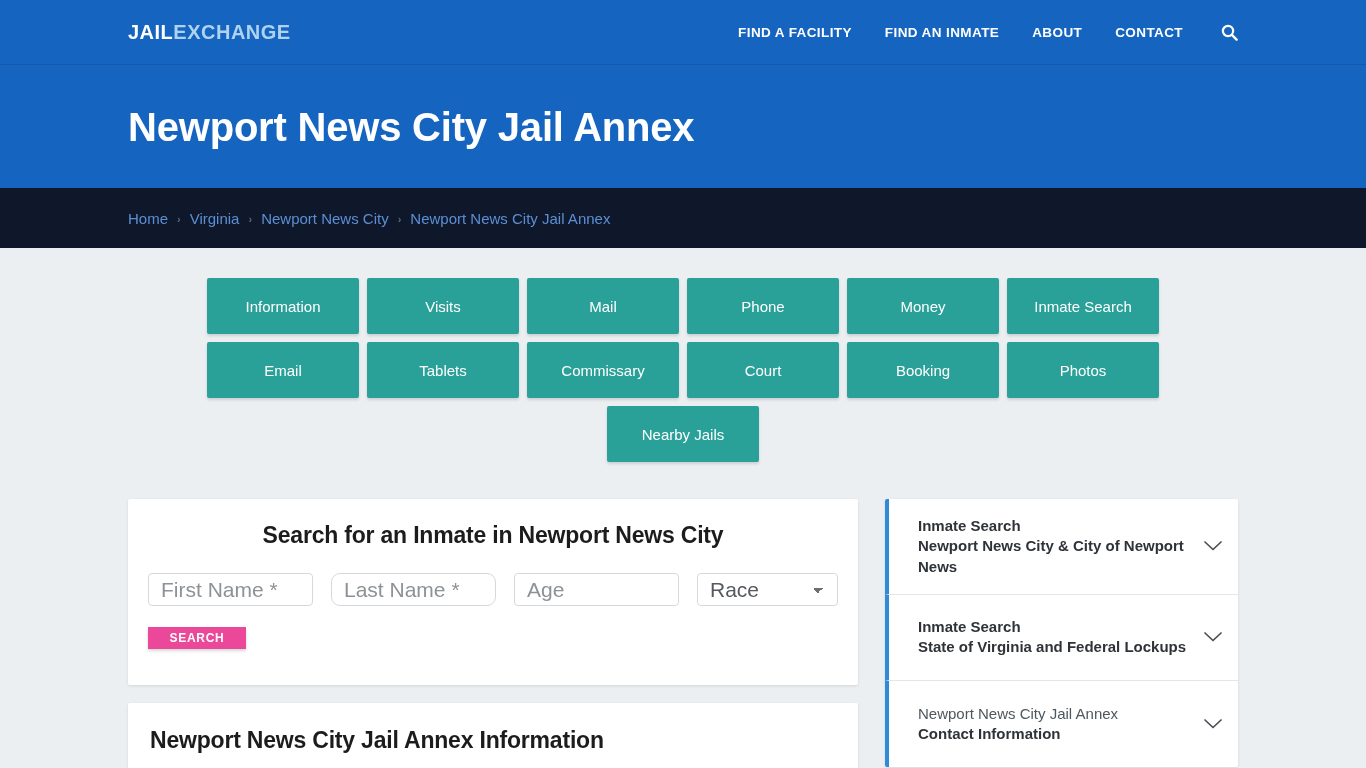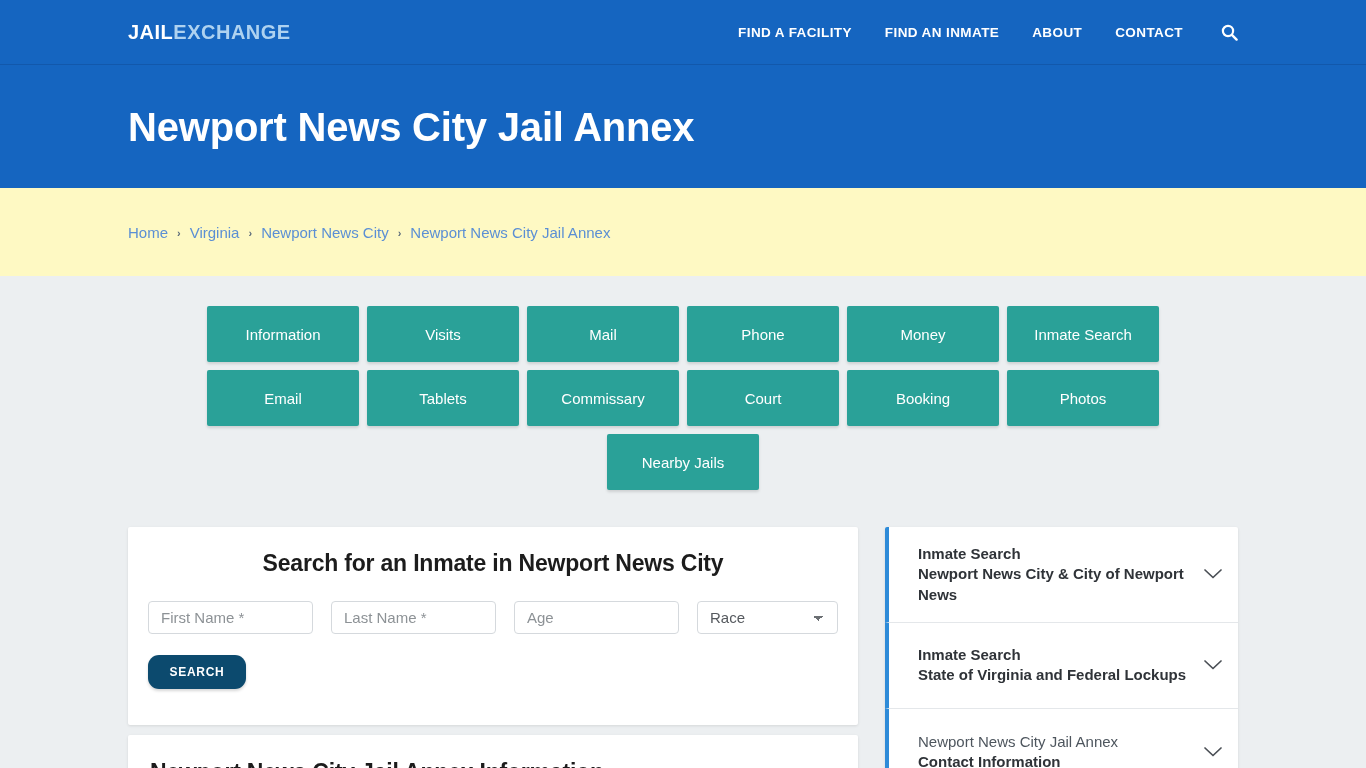--- a/index.html
+++ b/index.html
@@ -67,22 +67,22 @@
     margin: 0;
     color: #ffffff;
     font-size: 40px;
     font-weight: bold;
     letter-spacing: -0.2px;
     line-height: 1.1;
   }
 
   
   .breadcrumb-band {
-    height: 88px;
-    background: #fef9c3;
+    height: 60px;
+    background: #0f172a;
     display: flex;
     align-items: center;
     padding: 0 128px;
   }
   .breadcrumb {
     display: flex;
     align-items: center;
     gap: 9px;
     font-size: 15px;
   }
@@ -149,70 +149,70 @@
 
   .card {
     background: #ffffff;
     border-radius: 2px;
     box-shadow: 0 1px 3px rgba(0,0,0,0.10);
   }
 
   
   .search-card {
     padding: 23px 20px 36px 20px;
-    margin-bottom: 10px;
+    margin-bottom: 18px;
   }
   .search-card h2 {
     margin: 0 0 24px 0;
     text-align: center;
     font-size: 23px;
     font-weight: bold;
     color: #1c1c1c;
     letter-spacing: -0.2px;
   }
   .form-row {
     display: flex;
     gap: 18px;
     margin-bottom: 21px;
   }
   .field {
     height: 33px;
     border: 1px solid #d5d9dd;
     border-radius: 4px;
     background: #ffffff;
-    font-size: 15px;
+    font-size: 21px;
     font-family: "Liberation Sans", sans-serif;
     color: #55595e;
     padding: 0 12px;
     outline: none;
   }
   .field::placeholder { color: #8d9296; }
   .field-first { width: 165px; }
-  .field-last  { width: 165px; }
+  .field-last  { width: 165px; border-radius: 9px; }
   .field-age   { width: 165px; }
   .field-race  {
     width: 161px;
     -webkit-appearance: none;
     appearance: none;
     background-image:
       linear-gradient(45deg, transparent 50%, #6b6f73 50%),
       linear-gradient(135deg, #6b6f73 50%, transparent 50%);
     background-position:
       calc(100% - 19px) 14px,
       calc(100% - 14px) 14px;
     background-size: 5px 5px, 5px 5px;
     background-repeat: no-repeat;
   }
   .search-submit {
-    background: #0c4a6e;
+    background: #ec4899;
     color: #ffffff;
     border: none;
-    border-radius: 11px;
+    border-radius: 0;
     width: 98px;
-    height: 34px;
+    height: 22px;
     font-size: 12px;
     font-weight: bold;
     letter-spacing: 0.7px;
     font-family: "Liberation Sans", sans-serif;
     box-shadow: 0 2px 3px rgba(0,0,0,0.16);
     cursor: pointer;
   }
 
   
   .info-card {

